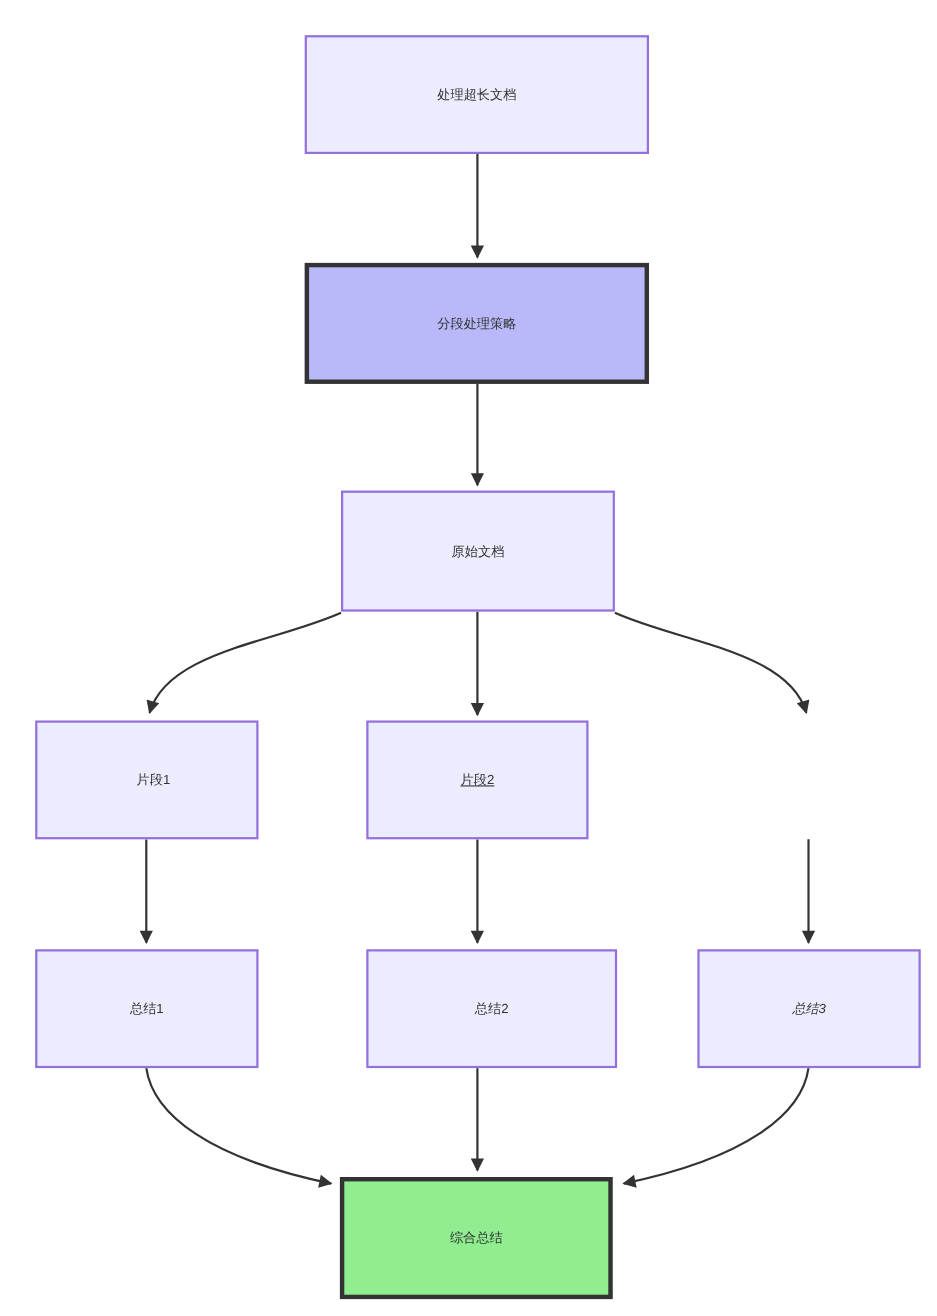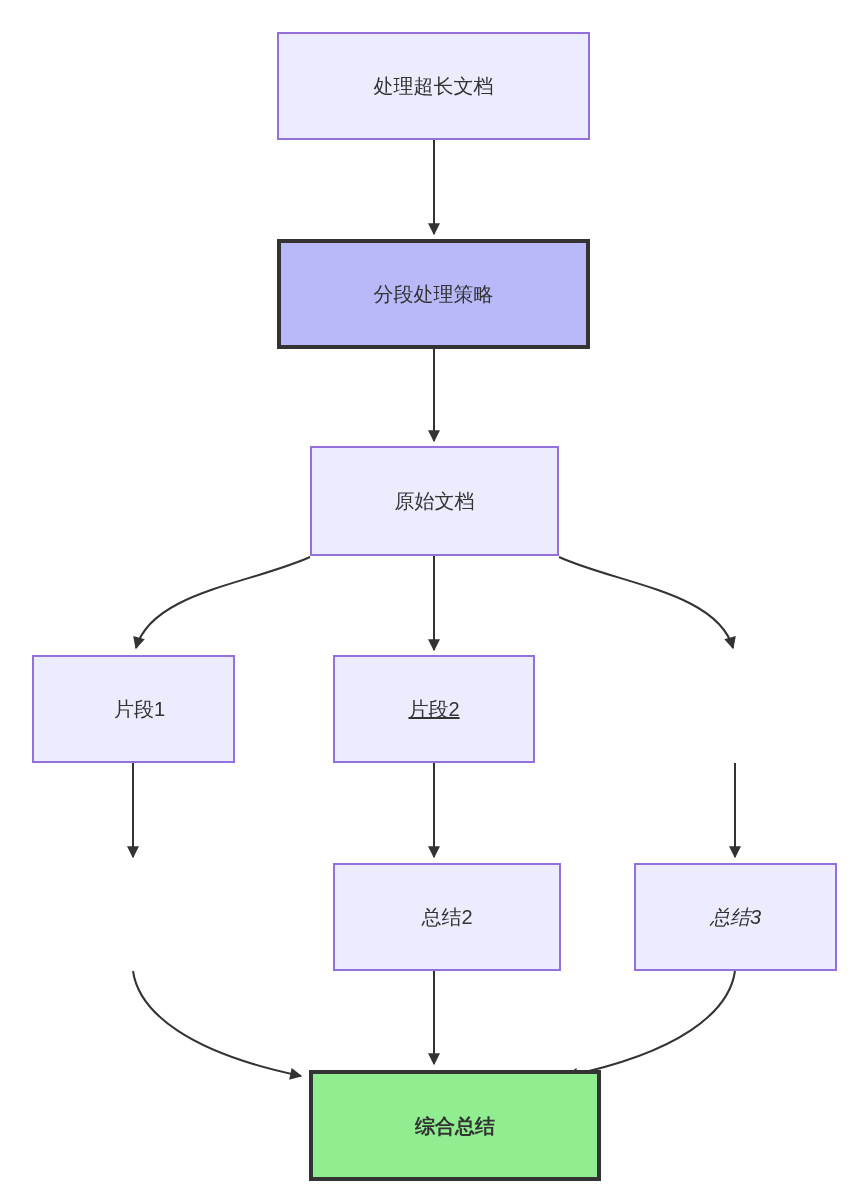--- a/index.html
+++ b/index.html
@@ -32,21 +32,21 @@
     stroke: none;
   }
   .node {
     position: absolute;
     box-sizing: border-box;
     display: flex;
     align-items: center;
     justify-content: center;
     text-align: center;
     color: var(--text, #333333);
-    font-size: 20px;
+    font-size: 12px;
     line-height: 1.2;
   }
   .node.default {
     background: var(--node-fill, #ECECFF);
     border: 2px solid var(--node-border, #9370DB);
   }
   .node.emphasis {
     background: var(--emphasis-fill, #B9B9F9);
     border: 4px solid var(--emphasis-border, #333333);
   }
@@ -93,26 +93,29 @@
 
   <div class="node default" style="left:32px; top:655px; width:203px; height:108px;padding-left:12px;">
     <span>片段1</span>
   </div>
 
   <div class="node default" style="left:333px; top:655px; width:202px; height:108px;text-decoration:underline;">
     <span>片段2</span>
   </div>
 
 
+  <div class="node default" style="left:32px; top:863px; width:203px; height:108px;">
+    <span>总结1</span>
+  </div>
 
   <div class="node default" style="left:333px; top:863px; width:228px; height:108px;">
     <span>总结2</span>
   </div>
 
   <div class="node default" style="left:634px; top:863px; width:203px; height:108px;font-style:italic;">
     <span>总结3</span>
   </div>
 
-  <div class="node success" style="left:309px; top:1070px; width:292px; height:111px;font-weight:bold;">
+  <div class="node success" style="left:309px; top:1070px; width:248px; height:111px;">
     <span>综合总结</span>
   </div>
 
 </div>
 
 </body></html>

